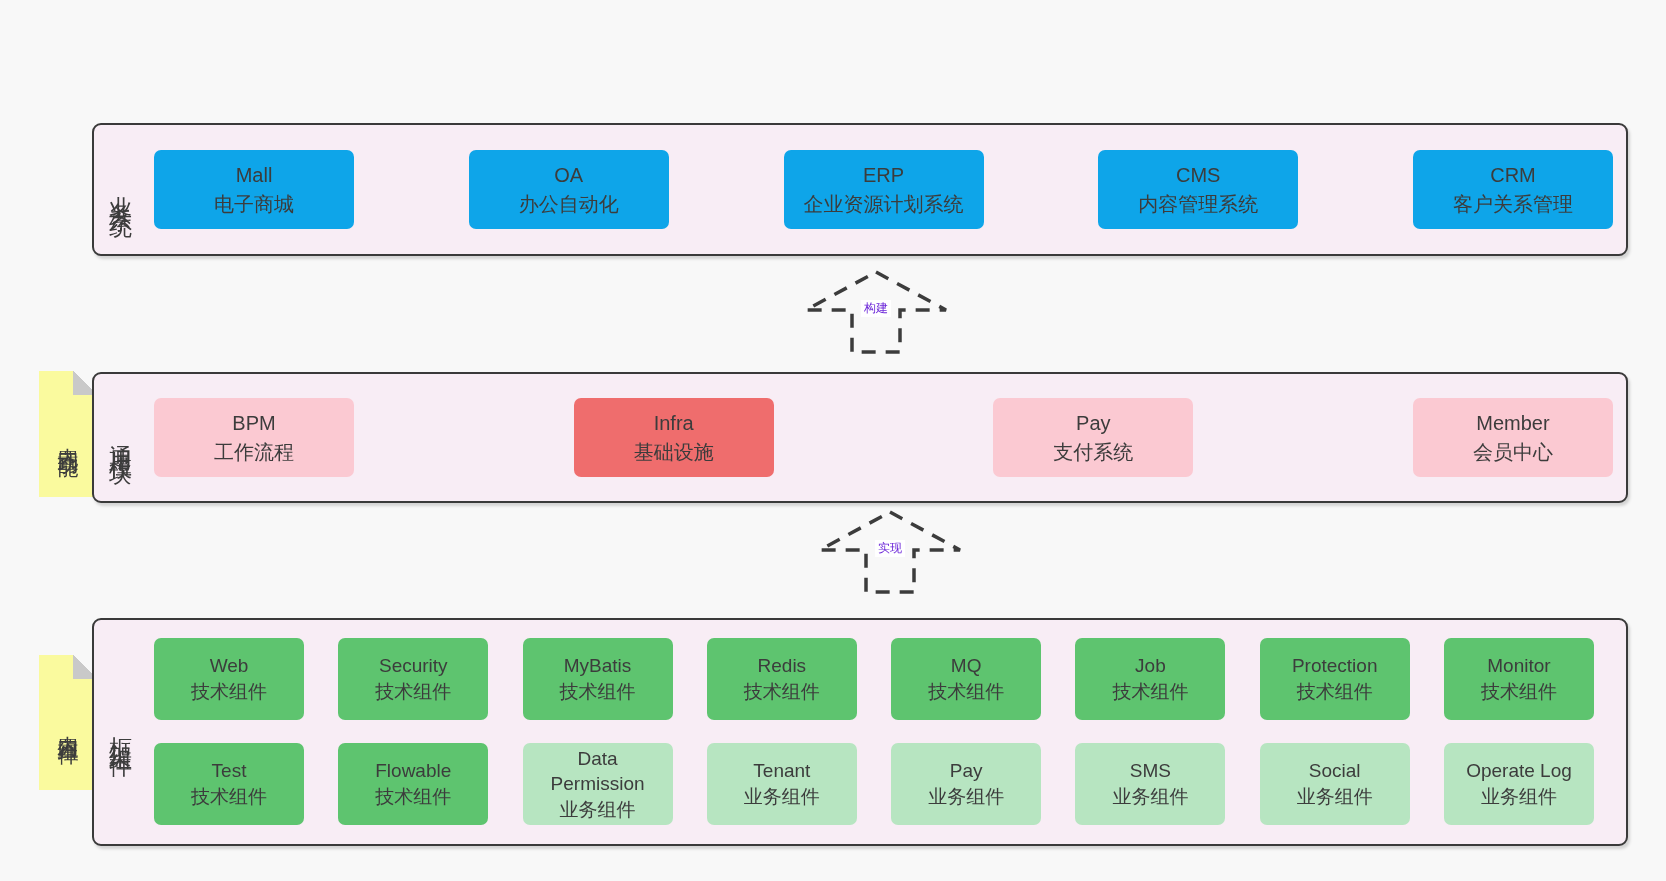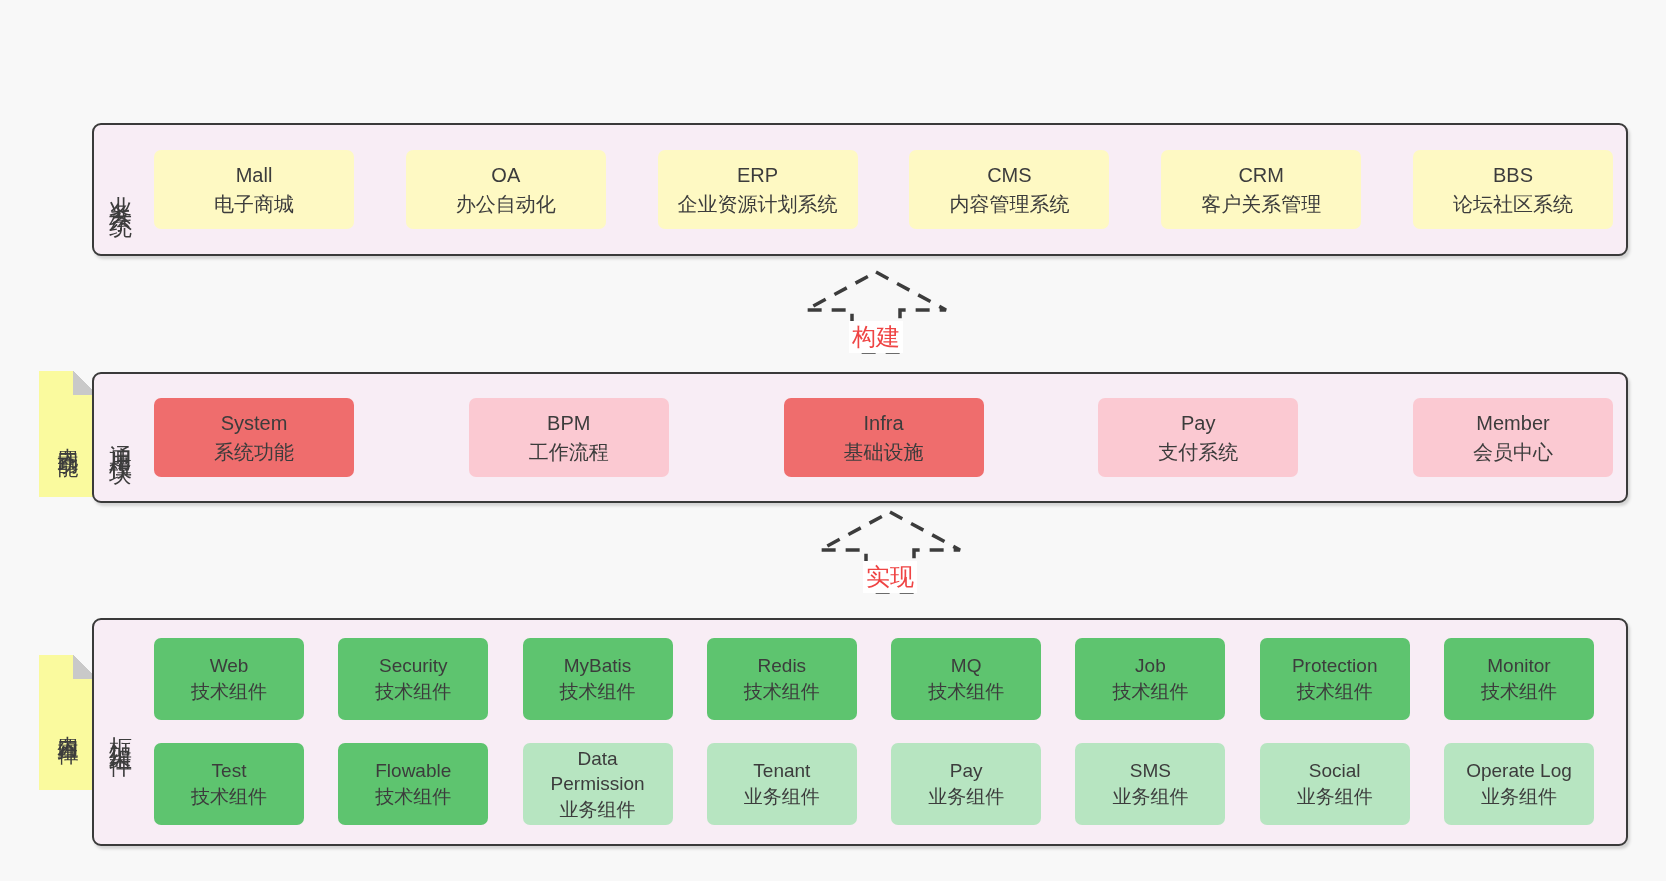--- a/index.html
+++ b/index.html
@@ -28,21 +28,21 @@
   #sec-business .row{left:60px;right:13px;top:25px;height:79px;}
   #sec-modules  .row{left:60px;right:13px;top:24px;height:79px;}
   #sec-components .row-1{left:60px;right:32px;top:18px;height:82px;gap:32px;}
   #sec-components .row-2{left:60px;right:32px;top:123px;height:82px;}
   .box{
     border-radius:7px;display:flex;flex-direction:column;
     justify-content:center;align-items:center;text-align:center;
     font-size:20px;line-height:1.42;width:200px;padding:2px 6px;box-sizing:border-box;
   }
   .box.small{width:150px;font-size:19px;line-height:1.35;padding:2px 8px;}
-  .blue{background:#fef9c3;}
+  .blue{background:#0ea5e9;}
   .red{background:#ef6d6d;}
   .pink{background:#fbc9d2;}
   .green{background:#5ec46f;}
   .lightgreen{background:#b7e5c1;}
   
   .note{
     position:absolute;left:39px;width:58px;
     background:linear-gradient(225deg,transparent 17px,#fafa9e 17px);
   }
   #note-modules{top:371px;height:126px;}
@@ -55,22 +55,22 @@
     position:absolute;left:50%;top:52%;transform:translate(-50%,-50%);
     writing-mode:vertical-rl;text-orientation:upright;
     font-size:21px;letter-spacing:3px;white-space:nowrap;color:#3c3c3c;
   }
   
   .arrow{position:absolute;width:144px;height:84px;}
   #arrow-build{left:804px;top:270px;}
   #arrow-implement{left:818px;top:510px;}
   .arrow svg{display:block;width:100%;height:100%;overflow:visible;}
   .arrow .alabel{
-    position:absolute;left:50%;top:51px;transform:translateX(-50%);
-    background:#ffffff;padding:0 3px;font-size:24px;color:#ef4444;white-space:nowrap;
+    position:absolute;left:50%;top:30px;transform:translateX(-50%);
+    background:#ffffff;padding:0 3px;font-size:12px;color:#6d28d9;white-space:nowrap;
   }
 </style>
 </head>
 <body>
 
 <div class="note" id="note-modules">
   <div class="fold"></div>
   <div class="vtext">内置功能</div>
 </div>
 <div class="note" id="note-components">
@@ -93,42 +93,34 @@
       <div>ERP</div>
       <div>企业资源计划系统</div>
     </div>
     <div class="box blue">
       <div>CMS</div>
       <div>内容管理系统</div>
     </div>
     <div class="box blue">
       <div>CRM</div>
       <div>客户关系管理</div>
-    </div>
-    <div class="box blue">
-      <div>BBS</div>
-      <div>论坛社区系统</div>
     </div>
   </div>
 </div>
 
 <div class="arrow" id="arrow-build">
   <svg viewBox="0 0 144 84">
     <polygon points="72,2 142,40 96,40 96,82 48,82 48,40 2,40" fill="none" stroke="#3c3c3c" stroke-width="3.5" stroke-dasharray="14 10"></polygon>
   </svg>
   <span class="alabel">构建</span>
 </div>
 
 <div class="panel" id="sec-modules">
   <div class="vlabel">通用模块</div>
   <div class="row">
-    <div class="box red">
-      <div>System</div>
-      <div>系统功能</div>
-    </div>
     <div class="box pink">
       <div>BPM</div>
       <div>工作流程</div>
     </div>
     <div class="box red">
       <div>Infra</div>
       <div>基础设施</div>
     </div>
     <div class="box pink">
       <div>Pay</div>

